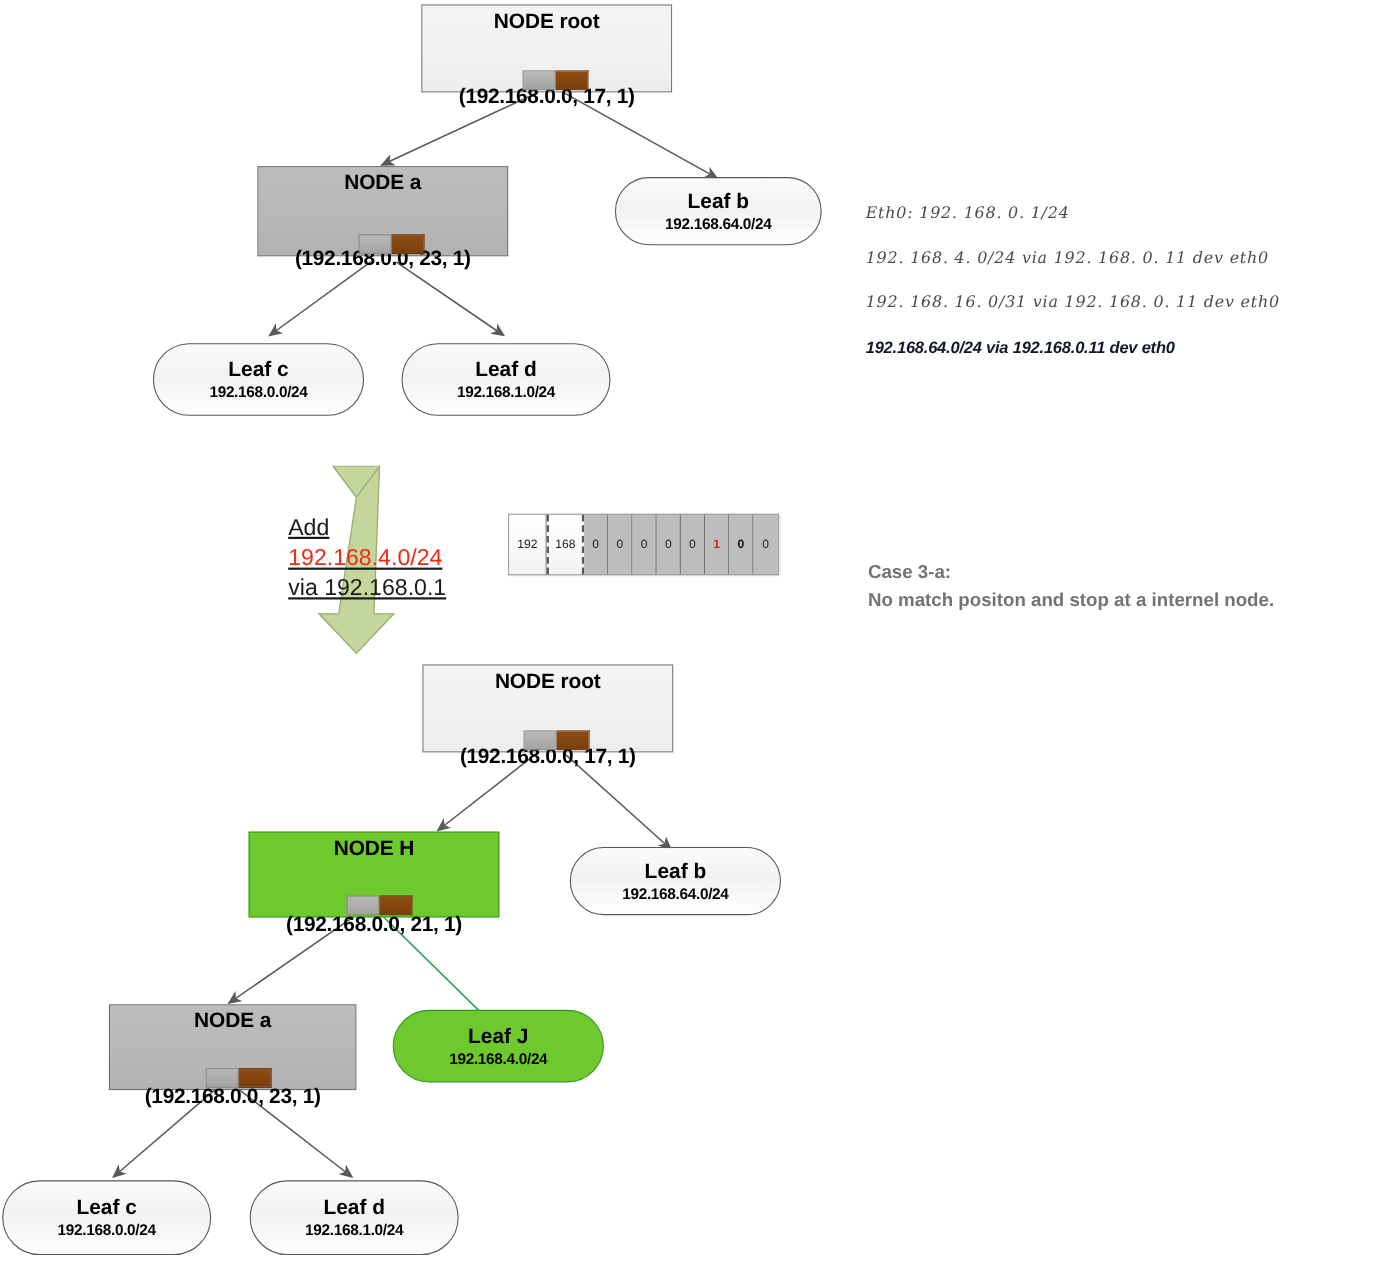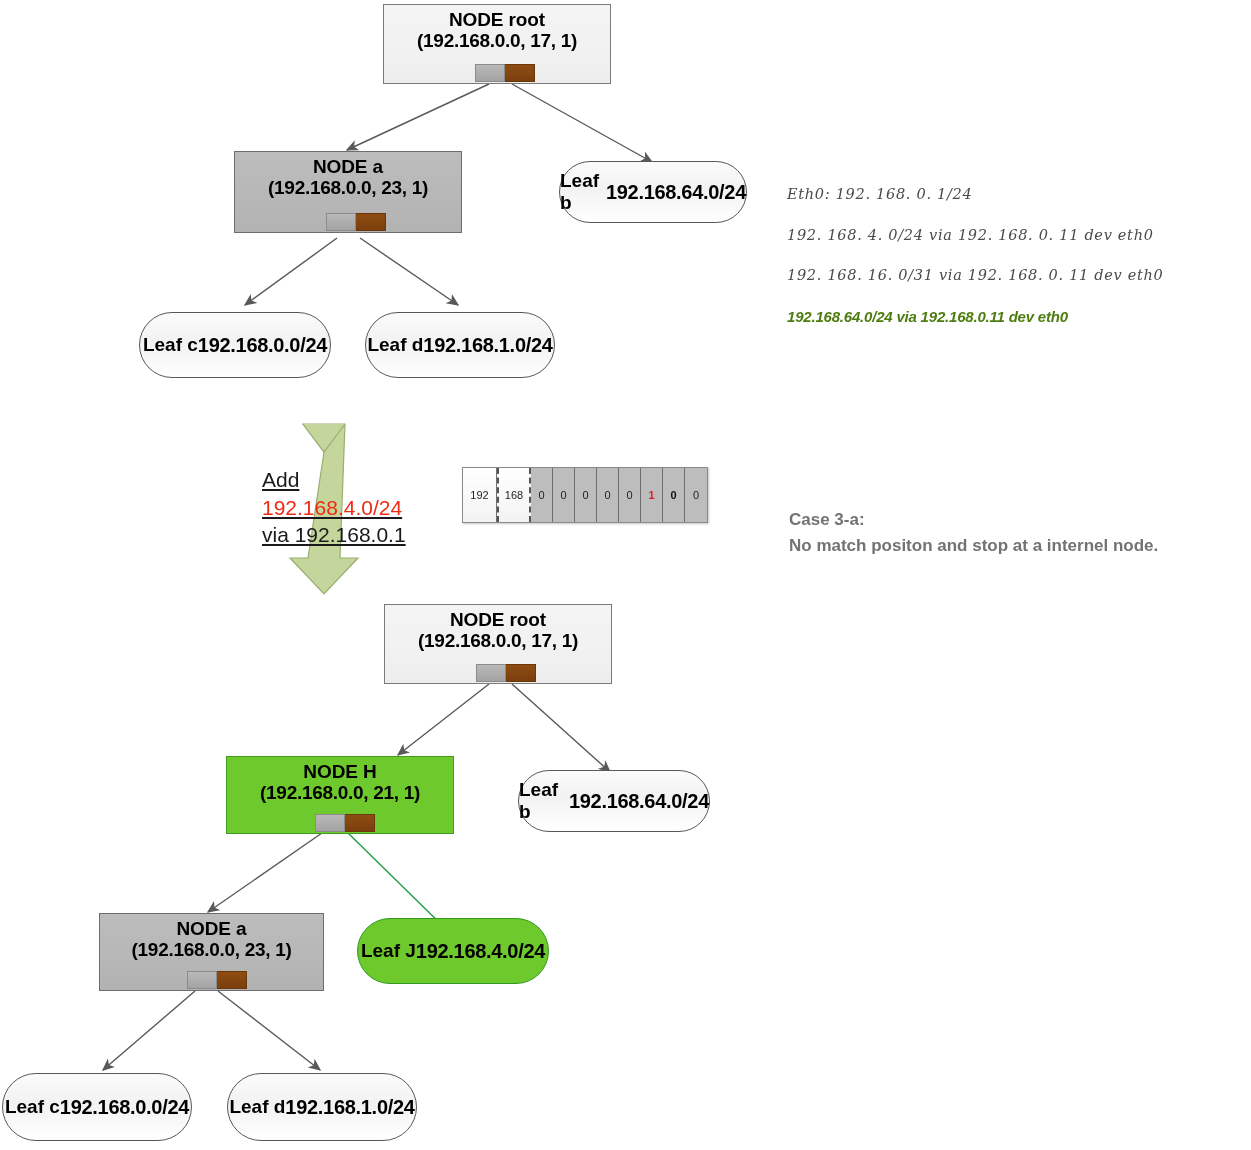--- a/index.html
+++ b/index.html
@@ -27,21 +27,21 @@
     display: flex;
     flex-direction: column;
     align-items: center;
     justify-content: flex-start;
     font-weight: bold;
     color: #000;
     line-height: 1.12;
     padding-top: 4px;
   }
   .node .l1 { font-size: 19px; letter-spacing: -0.1px; }
-  .node .l2 { font-size: 19px; letter-spacing: -0.3px; }
+  .node .l2 { font-size: 19px; letter-spacing: -0.3px; margin-top: 48px; }
 
   .internal {
     background: linear-gradient(180deg,#f4f4f4 0%,#f1f1f1 60%,#ededed 100%);
   }
   .internal.grey {
     background: linear-gradient(180deg,#bcbcbc 0%,#b7b7b7 60%,#b2b2b2 100%);
     border-color: #6d6d6d;
   }
   .internal.green {
     background: #6ec92d;
@@ -67,53 +67,53 @@
     border-left: none;
   }
 
   
   .leaf {
     position: absolute;
     border: 1px solid #585858;
     border-radius: 40px;
     background: linear-gradient(180deg,#fbfbfb 0%,#f2f2f2 45%,#ffffff 100%);
     display: flex;
-    flex-direction: row;
+    flex-direction: column;
     align-items: center;
     justify-content: center;
     font-weight: bold;
     color: #000;
     line-height: 1.15;
   }
   .leaf.green {
     background: #6ec92d;
     border-color: #2f9a1f;
   }
   .leaf .l1 { font-size: 19px; }
-  .leaf .l2 { font-size: 20px; letter-spacing: -0.3px; }
+  .leaf .l2 { font-size: 14px; letter-spacing: -0.3px; }
 
   
   .routes {
     position: absolute;
     font-style: italic;
     color: #3a3a3a;
     white-space: nowrap;
   }
   .routes div { line-height: 1.42; margin-top: 20px; }
   .routes .r0, .routes .r1, .routes .r2 {
     font-family: "DejaVu Serif", serif;
     font-size: 14.5px;
     letter-spacing: 0.7px;
     color: #4a4a4a;
   }
   .routes .r3 {
     font-family: "Liberation Sans", sans-serif;
     font-size: 15px;
     font-weight: bold;
-    color: #4d7c0f;
+    color: #0f172a;
     letter-spacing: -0.2px;
   }
 
   .case-note {
     position: absolute;
     font-weight: bold;
     font-size: 17px;
     color: #737373;
     line-height: 1.5;
     white-space: nowrap;

